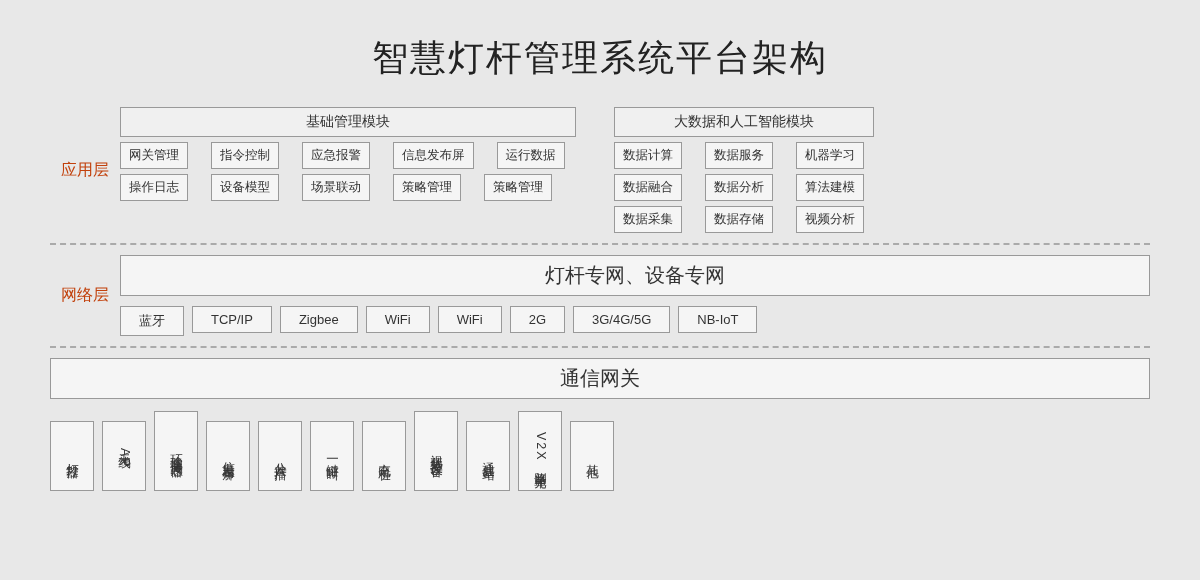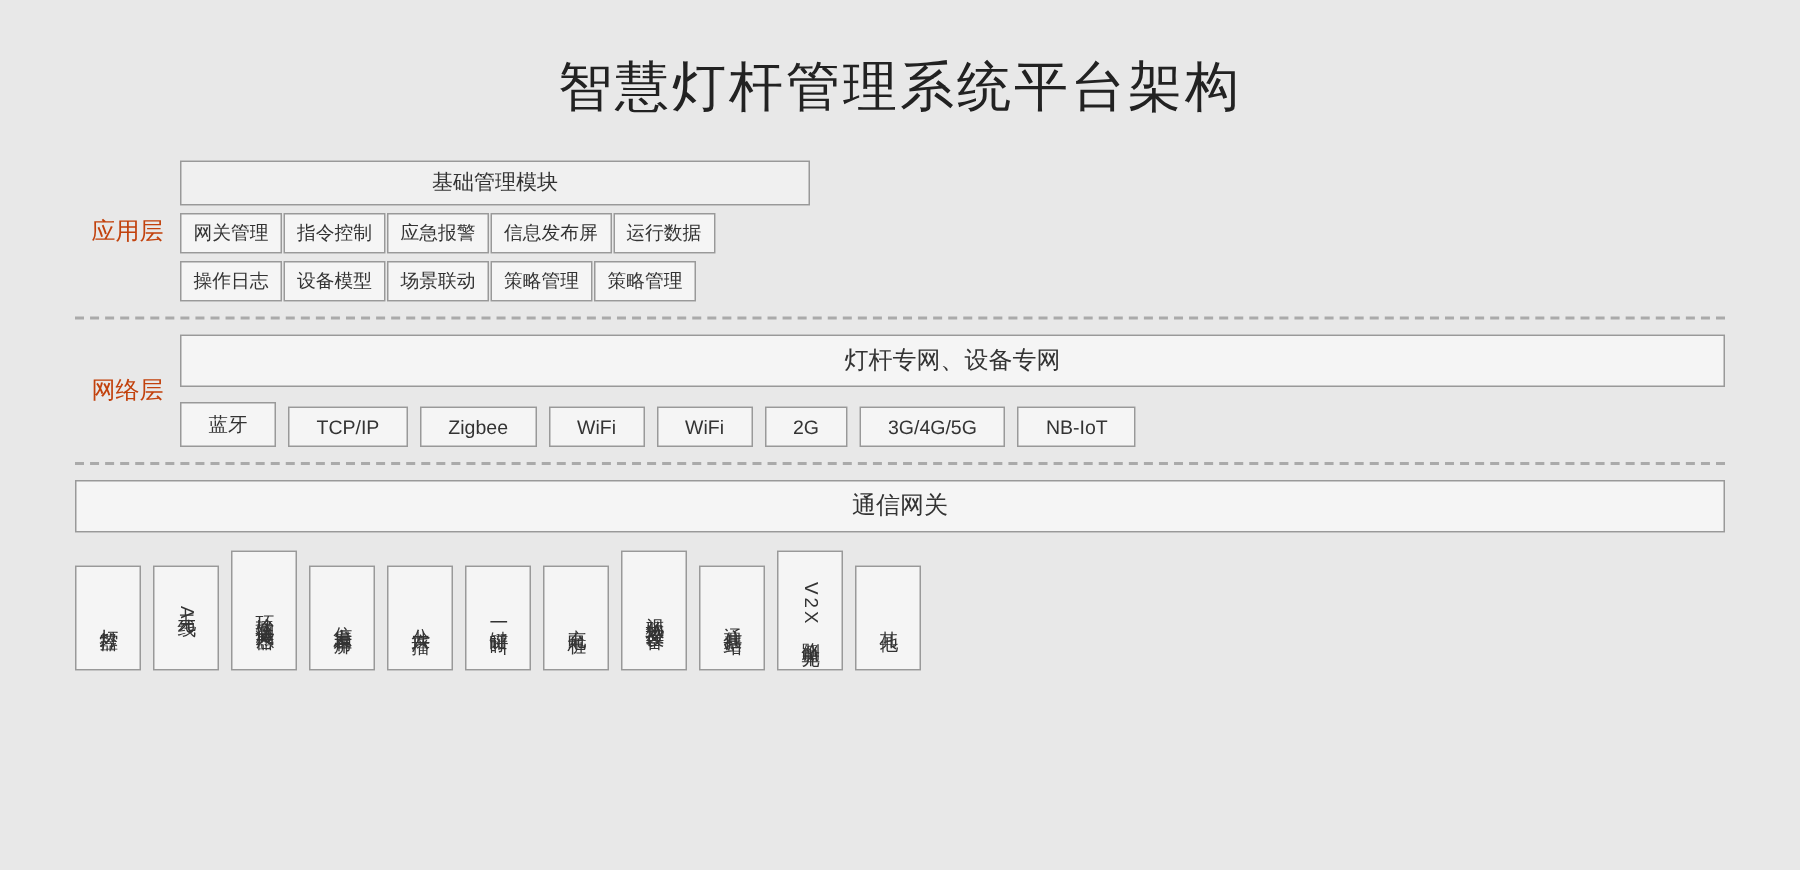--- a/index.html
+++ b/index.html
@@ -56,47 +56,47 @@
       border: 1.5px solid #999;
       background: #f0f0f0;
       text-align: center;
       font-size: 14px;
       color: #333;
       padding: 5px 0;
     }
     .item-row {
       display: flex;
       flex-direction: row;
-      gap: 1px;
+      gap: 23px;
     }
     .item-box {
       border: 1.5px solid #999;
       background: #f5f5f5;
       font-size: 12.5px;
       color: #333;
       padding: 4px 8px;
       text-align: center;
       white-space: nowrap;
       min-width: 64px;
     }
     
     .net-full-box {
       border: 1.5px solid #999;
       background: #f5f5f5;
       text-align: center;
-      font-size: 16px;
+      font-size: 20px;
       color: #333;
       padding: 6px 0;
       width: 100%;
     }
     .net-items-row {
       display: flex;
       flex-direction: row;
       gap: 8px;
-      align-items: flex-end;
+      align-items: flex-start;
       margin-top: 4px;
     }
     .net-item {
       border: 1.5px solid #999;
       background: #f5f5f5;
       font-size: 13px;
       color: #333;
       padding: 5px 18px;
       text-align: center;
       white-space: nowrap;
@@ -158,38 +158,56 @@
 <h1 class="page-title">智慧灯杆管理系统平台架构</h1>
 
 <div class="main-content">
 
   <div class="layer-row">
     <div class="layer-label">应用层</div>
     <div class="layer-content">
       <div class="app-sections">
 
         <div class="left-section">
-          <div class="section-header" style="width:420px;">基础管理模块</div>
+          <div class="section-header" style="width:456px;">基础管理模块</div>
           <div class="item-row">
             <div class="item-box">网关管理</div>
             <div class="item-box">指令控制</div>
             <div class="item-box">应急报警</div>
             <div class="item-box">信息发布屏</div>
             <div class="item-box">运行数据</div>
           </div>
           <div class="item-row">
             <div class="item-box">操作日志</div>
             <div class="item-box">设备模型</div>
             <div class="item-box">场景联动</div>
             <div class="item-box">策略管理</div>
             <div class="item-box">策略管理</div>
           </div>
         </div>
         <div class="spacer-col"></div>
 
+        <div class="right-section">
+          <div class="section-header" style="width:260px;">大数据和人工智能模块</div>
+          <div class="item-row">
+            <div class="item-box">数据计算</div>
+            <div class="item-box">数据服务</div>
+            <div class="item-box">机器学习</div>
+          </div>
+          <div class="item-row">
+            <div class="item-box">数据融合</div>
+            <div class="item-box">数据分析</div>
+            <div class="item-box">算法建模</div>
+          </div>
+          <div class="item-row">
+            <div class="item-box">数据采集</div>
+            <div class="item-box">数据存储</div>
+            <div class="item-box">视频分析</div>
+          </div>
+        </div>
       </div>
     </div>
   </div>
 
   <div class="layer-row">
     <div class="layer-label">网络层</div>
     <div class="layer-content">
       <div class="net-full-box">灯杆专网、设备专网</div>
       <div class="net-items-row">
         <div class="net-item">蓝牙</div>

